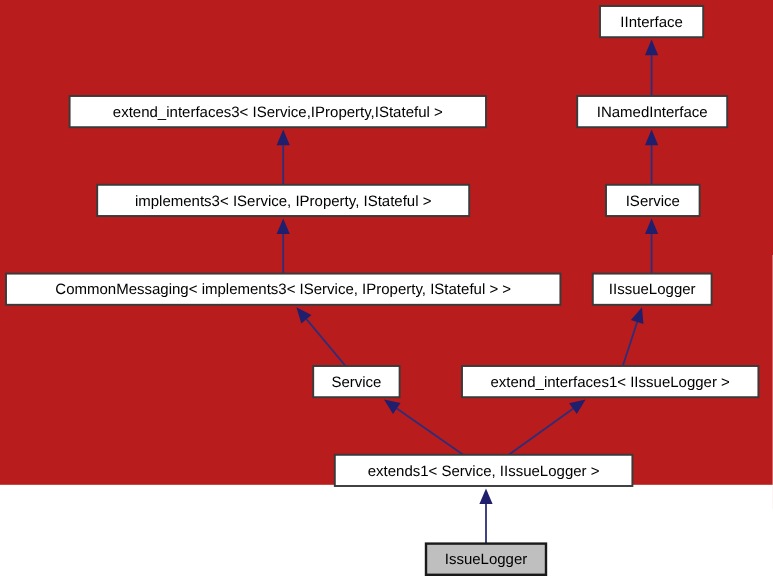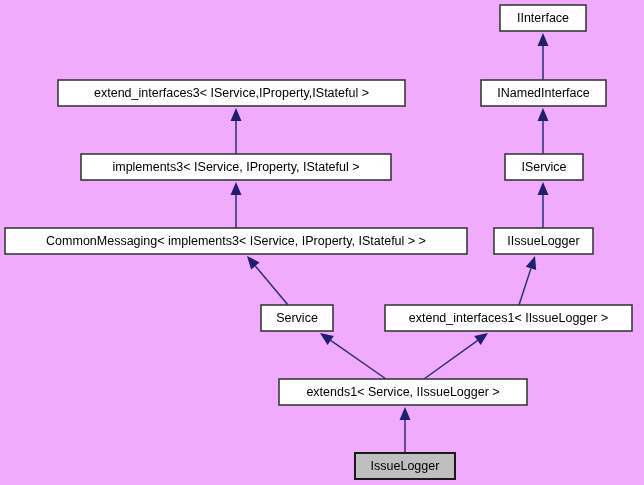--- a/index.html
+++ b/index.html
@@ -9,22 +9,22 @@
   }
   body {
     width: 644px;
     height: 485px;
     overflow: hidden;
     font-family: "Liberation Sans", sans-serif;
   }
   #diagram-root {
     position: relative;
     width: 644px;
-    height: 485px;
-    background: #f0abfc;
+    height: 404px;
+    background: #b91c1c;
     text-align: center;
   }
   svg#uml-svg {
     display: block;
     width: 644px;
     height: 485px;
   }
   .node-box {
     fill: #ffffff;
     stroke: #3a3a3a;

